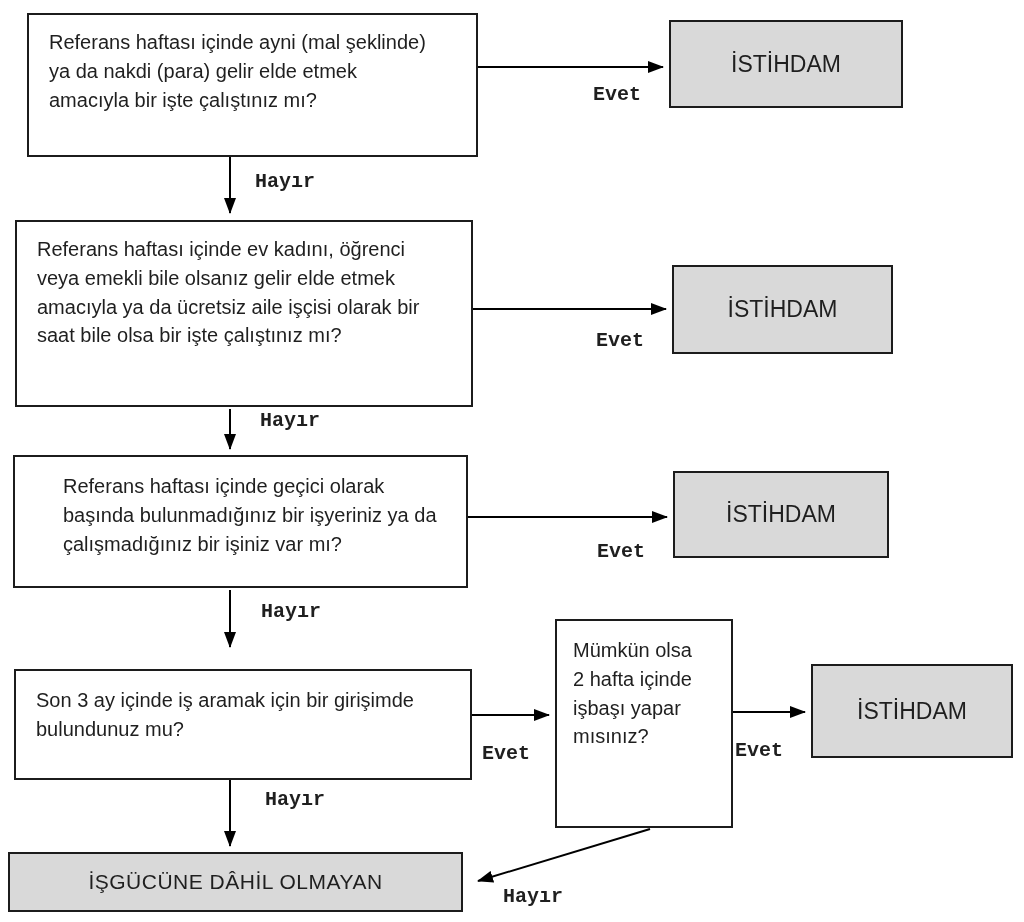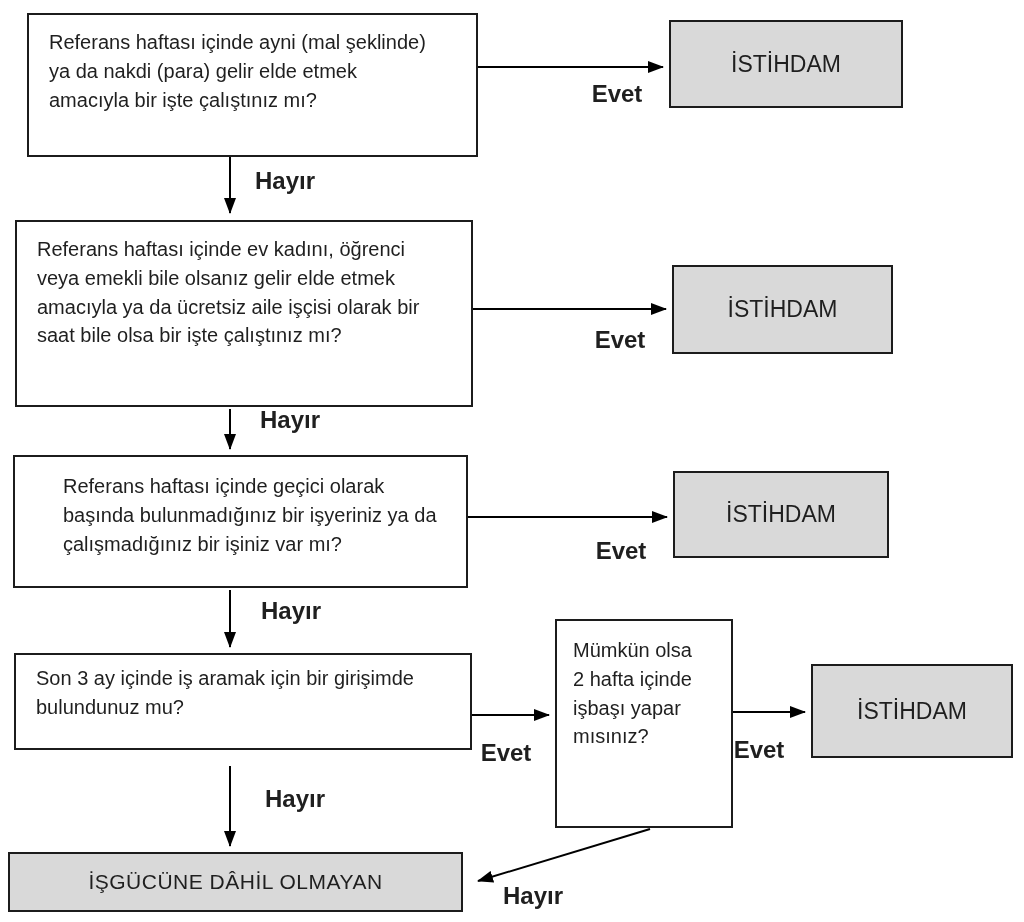--- a/index.html
+++ b/index.html
@@ -45,31 +45,32 @@
     align-items: center;
     justify-content: center;
     font-size: 23px;
     text-align: right;
   }
   .outcome.final { font-size: 21px; letter-spacing: 0.5px; }
   .edge-label {
     position: absolute;
     transform: translate(-50%, -50%);
     font-weight: bold;
-    font-size: 24px;
+    font-size: 20px;
     white-space: nowrap;
+    font-family: Liberation Mono, monospace;
   }
   
   #q1   { left: 27px;  top: 13px;  width: 451px; height: 144px; }
   #i1   { left: 669px; top: 20px;  width: 234px; height: 88px;  }
   #q2   { left: 15px;  top: 220px; width: 458px; height: 187px; }
   #i2   { left: 672px; top: 265px; width: 221px; height: 89px;  }
   #q3   { left: 13px;  top: 455px; width: 455px; height: 133px; padding-top: 15px; padding-left: 48px; }
   #i3   { left: 673px; top: 471px; width: 216px; height: 87px;  }
-  #q4   { left: 14px;  top: 653px; width: 458px; height: 97px; padding-top: 9px; }
+  #q4   { left: 14px;  top: 669px; width: 458px; height: 111px; padding-top: 15px; }
   #q5   { left: 555px; top: 619px; width: 178px; height: 209px; padding: 15px 13px 0 16px; }
   #i4   { left: 811px; top: 664px; width: 202px; height: 94px;  }
   #nilf { left: 8px;   top: 852px; width: 455px; height: 60px;  }
 </style>
 </head>
 <body>
 
 <div class="canvas">
 
   <svg class="arrows" width="1024" height="922" viewBox="0 0 1024 922" xmlns="http://www.w3.org/2000/svg">

